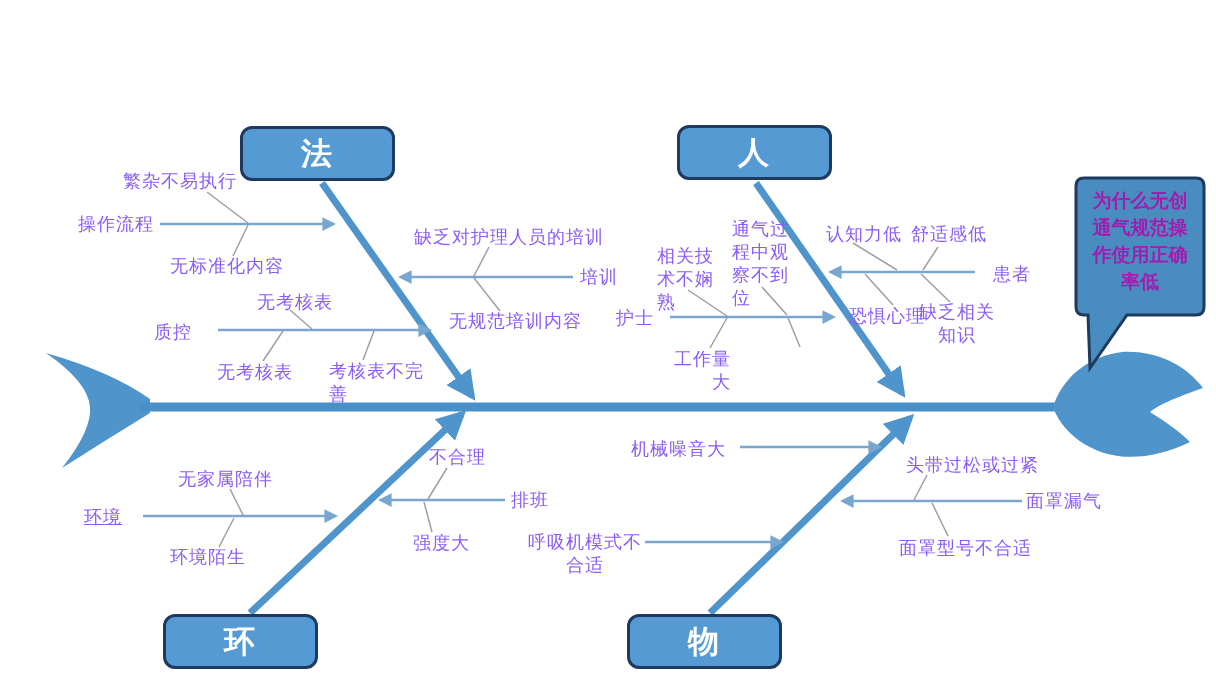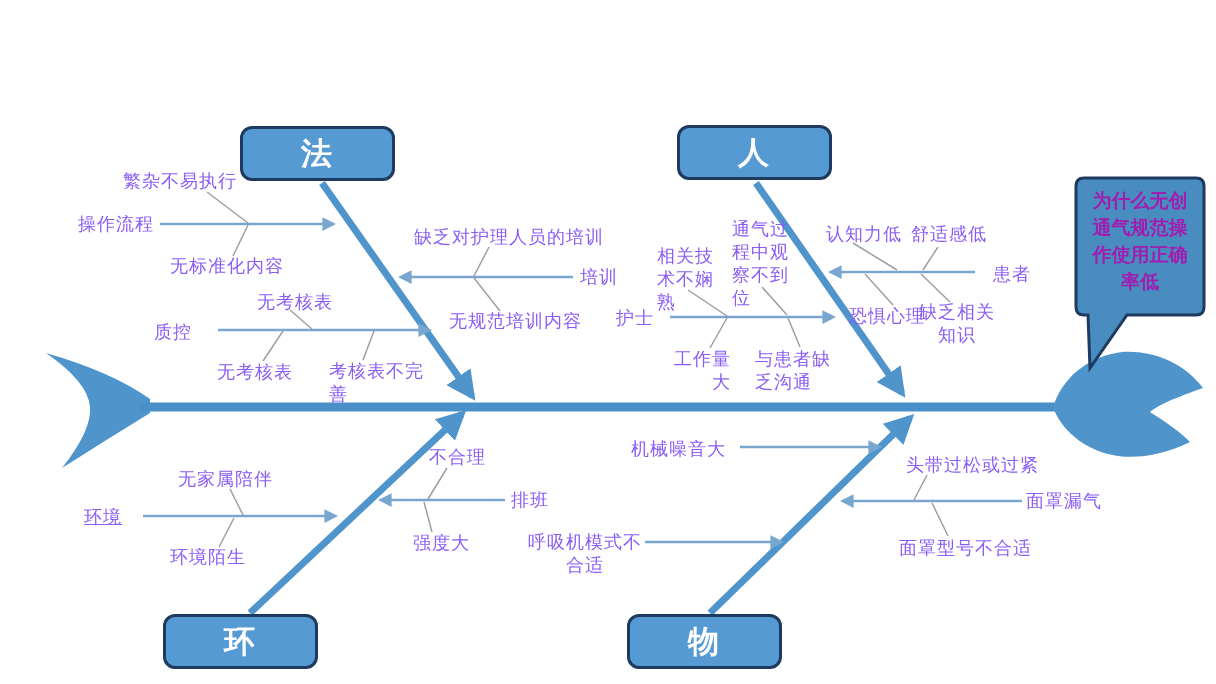--- a/index.html
+++ b/index.html
@@ -128,22 +128,20 @@
   <div class="lbl" style="left:616px;top:307px;">护士</div>
   <div class="lbl" style="left:657px;top:245px;">相关技
 术不娴
 熟</div>
   <div class="lbl" style="left:732px;top:218px;">通气过
 程中观
 察不到
 位</div>
   <div class="lbl" style="left:674px;top:348px;text-align:right;">工作量
 大</div>
-  <div class="lbl" style="left:755px;top:348px;">与患者缺
-乏沟通</div>
   <div class="lbl" style="left:826px;top:223px;">认知力低</div>
   <div class="lbl" style="left:911px;top:223px;">舒适感低</div>
   <div class="lbl" style="left:981px;top:263px;margin-left:12px;">患者</div>
   <div class="lbl" style="left:849px;top:305px;">恐惧心理</div>
   <div class="lbl c" style="left:917px;top:301px;width:80px;">缺乏相关
 知识</div>
 
   <div class="lbl" style="left:84px;top:506px;text-decoration:underline;">环境</div>
   <div class="lbl" style="left:178px;top:468px;">无家属陪伴</div>
   <div class="lbl" style="left:170px;top:546px;">环境陌生</div>

